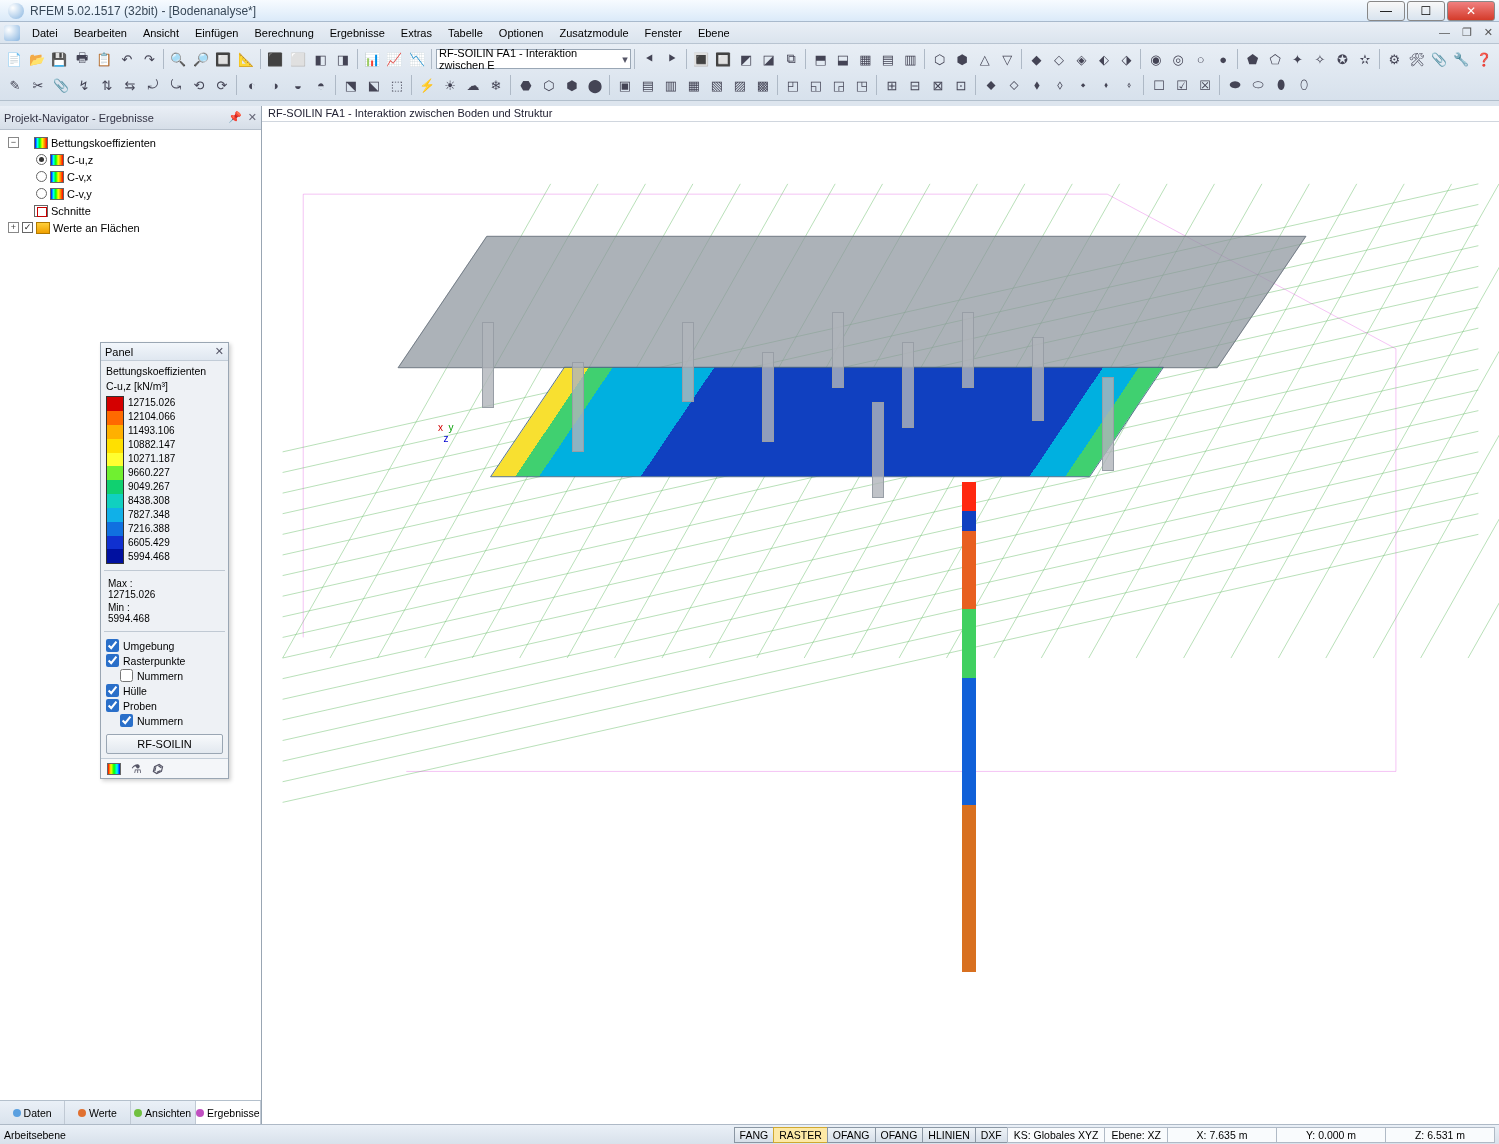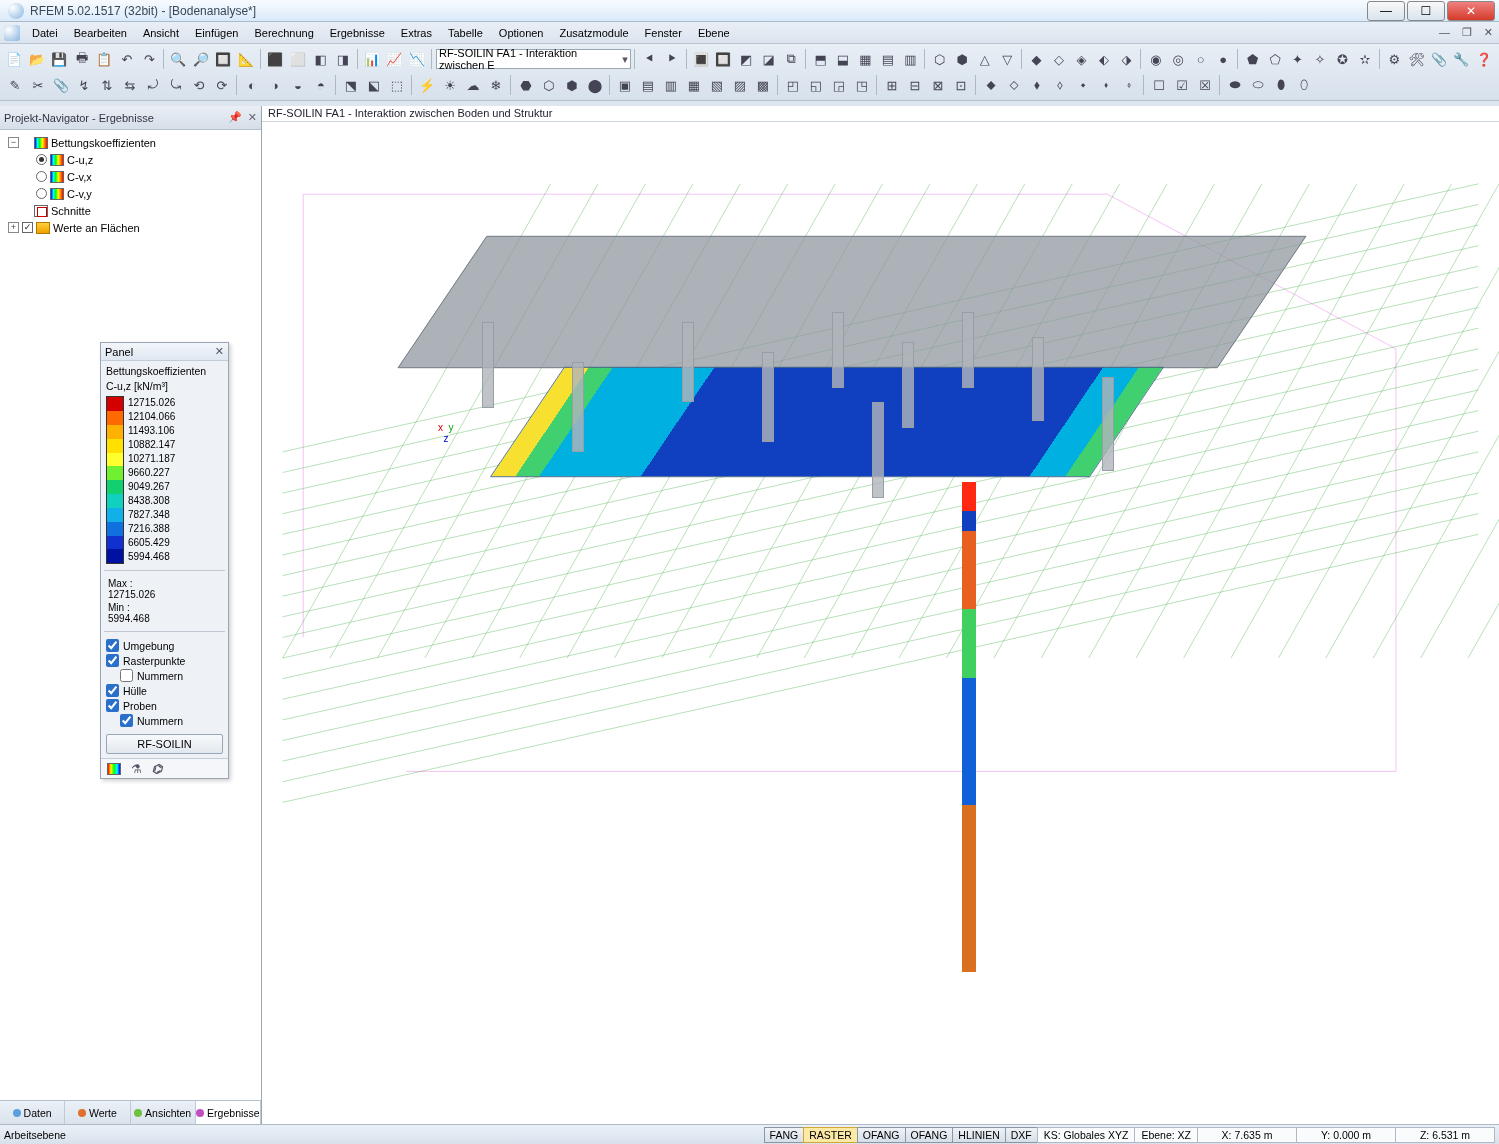--- a/index.html
+++ b/index.html
@@ -86,21 +86,21 @@
 .chk-sub { padding-left:14px;}
 .panel-btn { width:100%; height:20px; margin-top:6px; background:linear-gradient(#f8fafc,#e2e8ef);border:1px solid #9aa6b3;border-radius:2px;font-size:11px;}
 .panel-tabs { height:20px;border-top:1px solid #c2ccd7;display:flex;align-items:center;gap:10px;padding:0 6px;color:#556;font-size:12px;}
 
 
 .statusbar { position:absolute; left:0;right:0;bottom:0;height:20px;background:linear-gradient(#eaf0f7,#d8e1eb);border-top:1px solid #aeb9c6;display:flex;align-items:center;font-size:10.5px;padding:0 4px; }
 .status-cells { margin-left:auto; display:flex; }
 .status-cell { border:1px solid #b0bac6; padding:1px 6px; margin-left:-1px; background:#f9fbfd;}
 .status-toggle { border:1px solid #8a96a3; padding:1px 5px; background:linear-gradient(#eef3f7,#d6dfe9); margin-left:-1px;}
 .status-toggle.on { background:#fde9a6; border-color:#d0a830;}
-.coord-cell { width:100px; text-align:center; border:1px solid #b0bac6; padding:1px 12px; margin-left:-1px; background:#f9fbfd;}
+.coord-cell { width:110px; text-align:center; border:1px solid #b0bac6; padding:1px 12px; margin-left:-1px; background:#f9fbfd;}
 
 svg.grid { position:absolute; inset:0; }
 </style>
 </head>
 <body>
 
 <div class="titlebar">
   <div class="app-icon"></div>
   <div class="title">RFEM 5.02.1517 (32bit) - [Bodenanalyse*]</div>
   <div class="win-btns">

